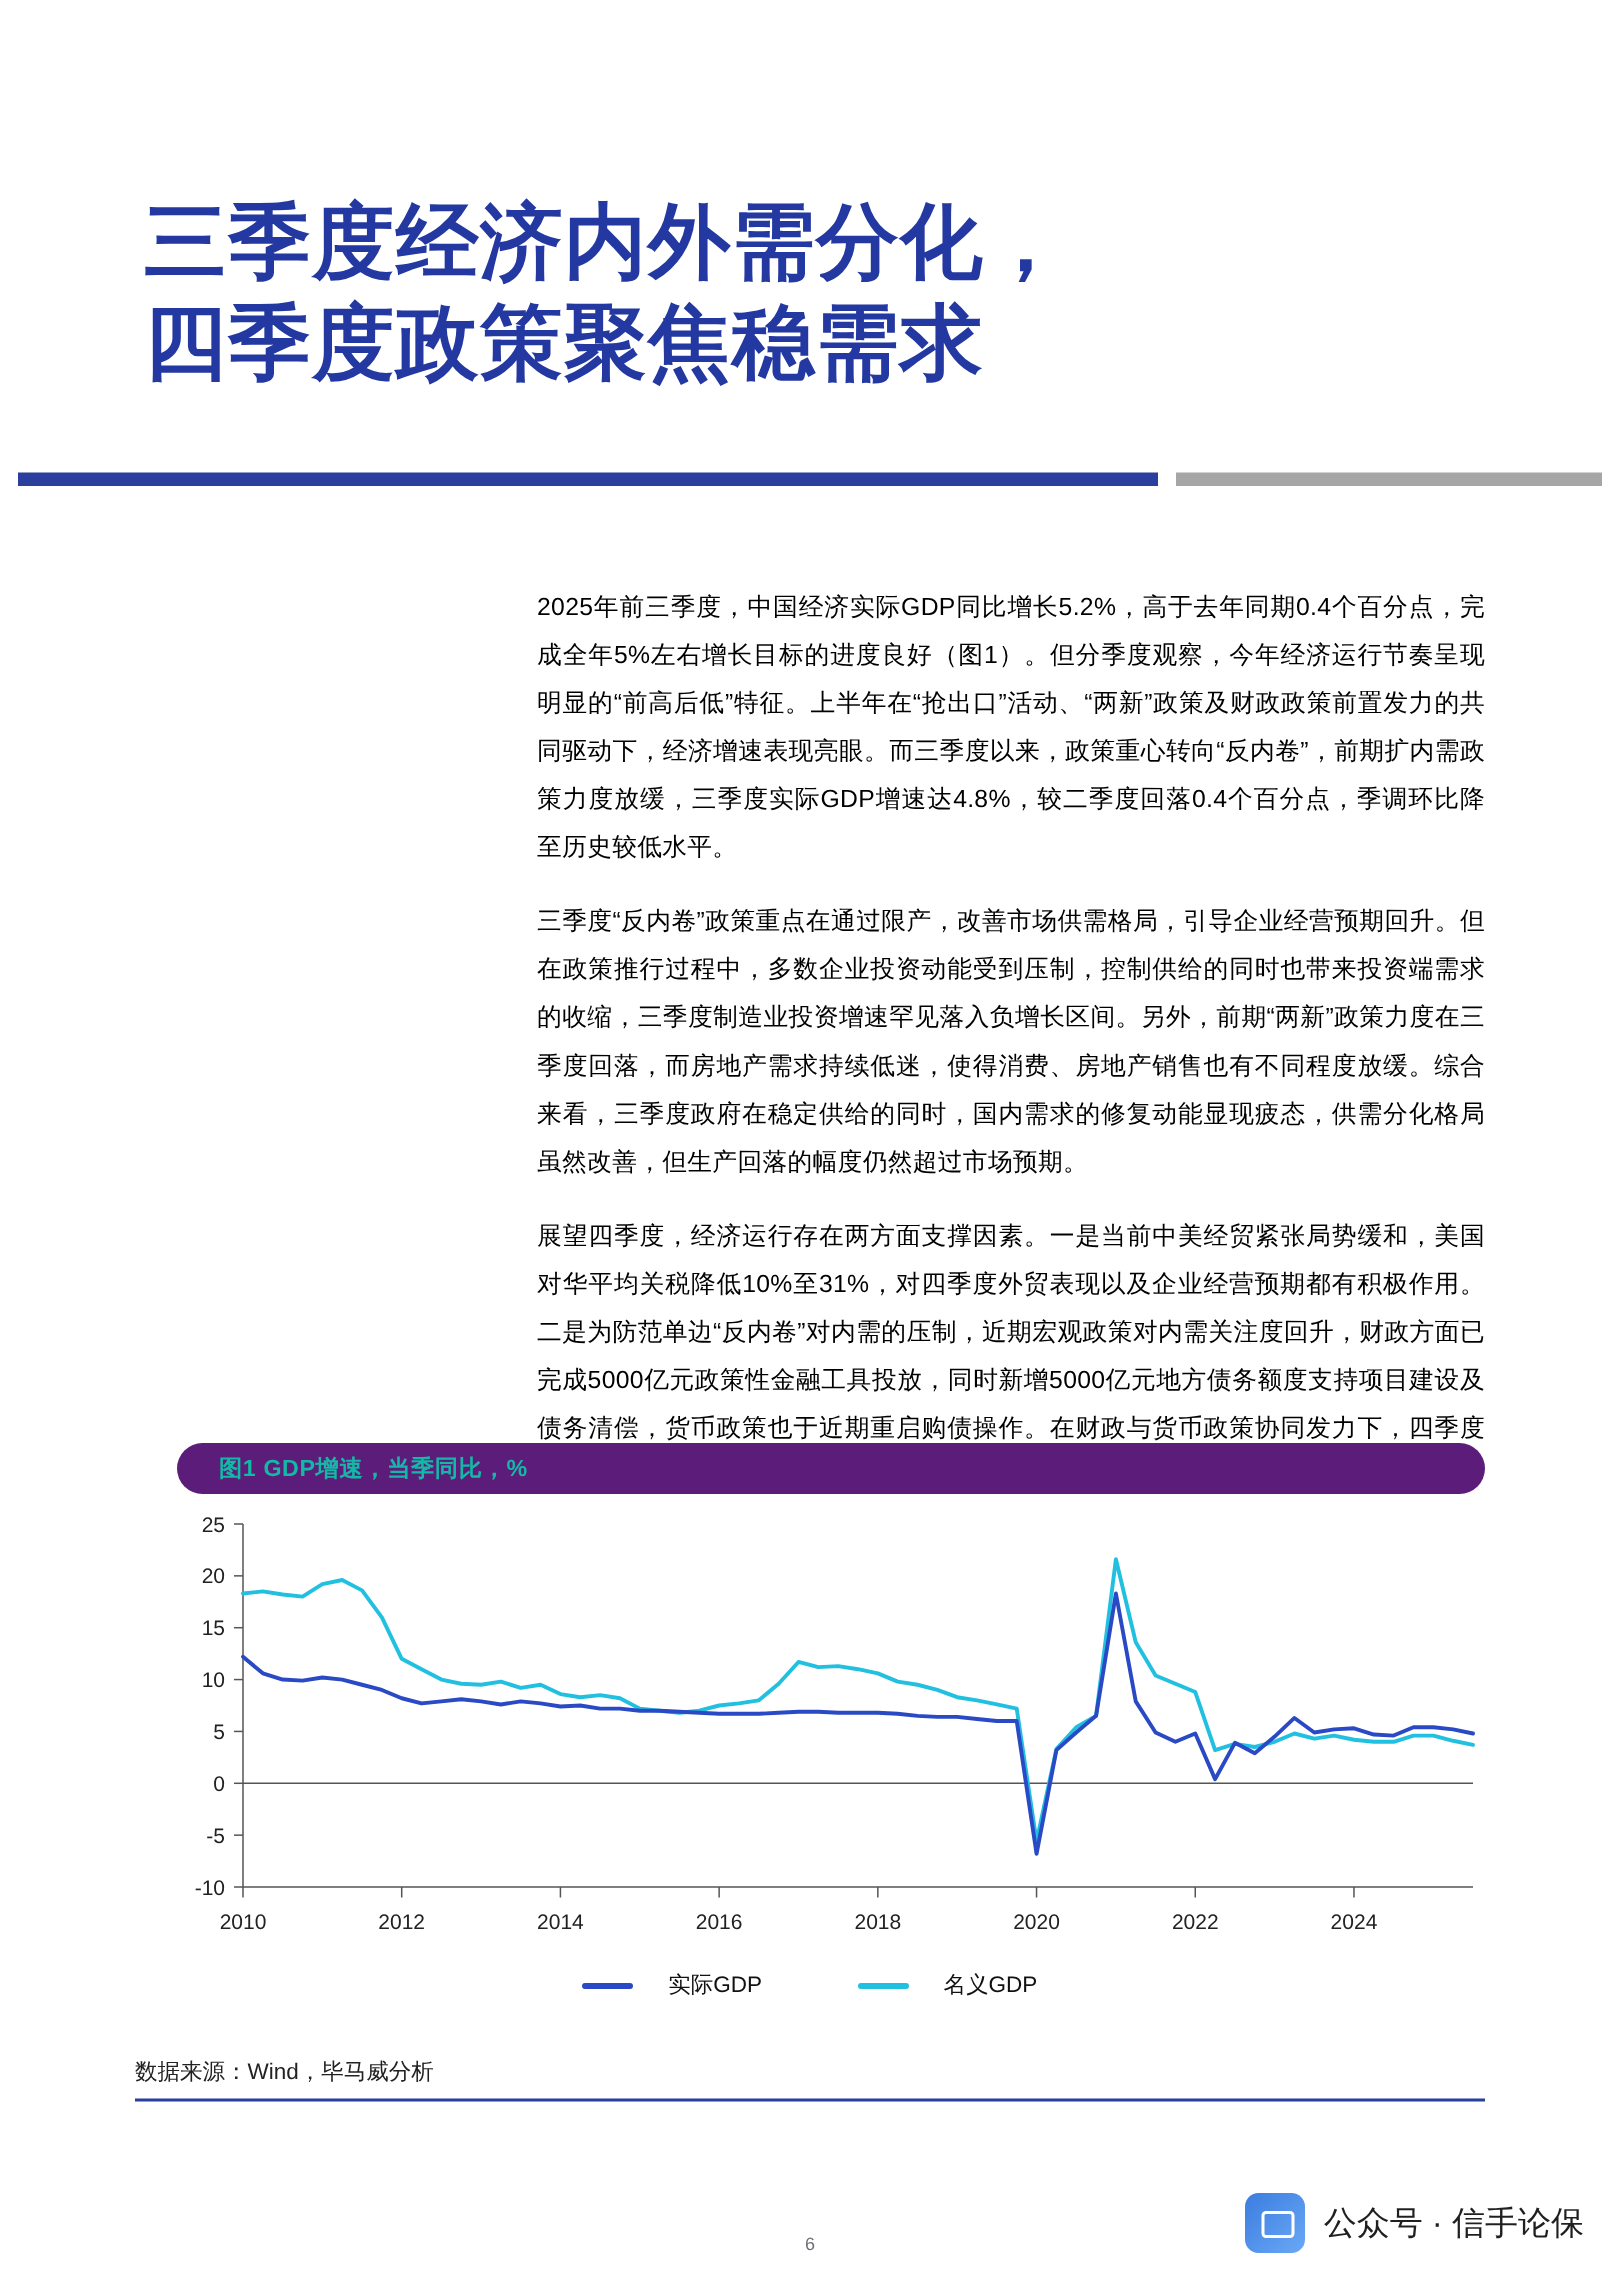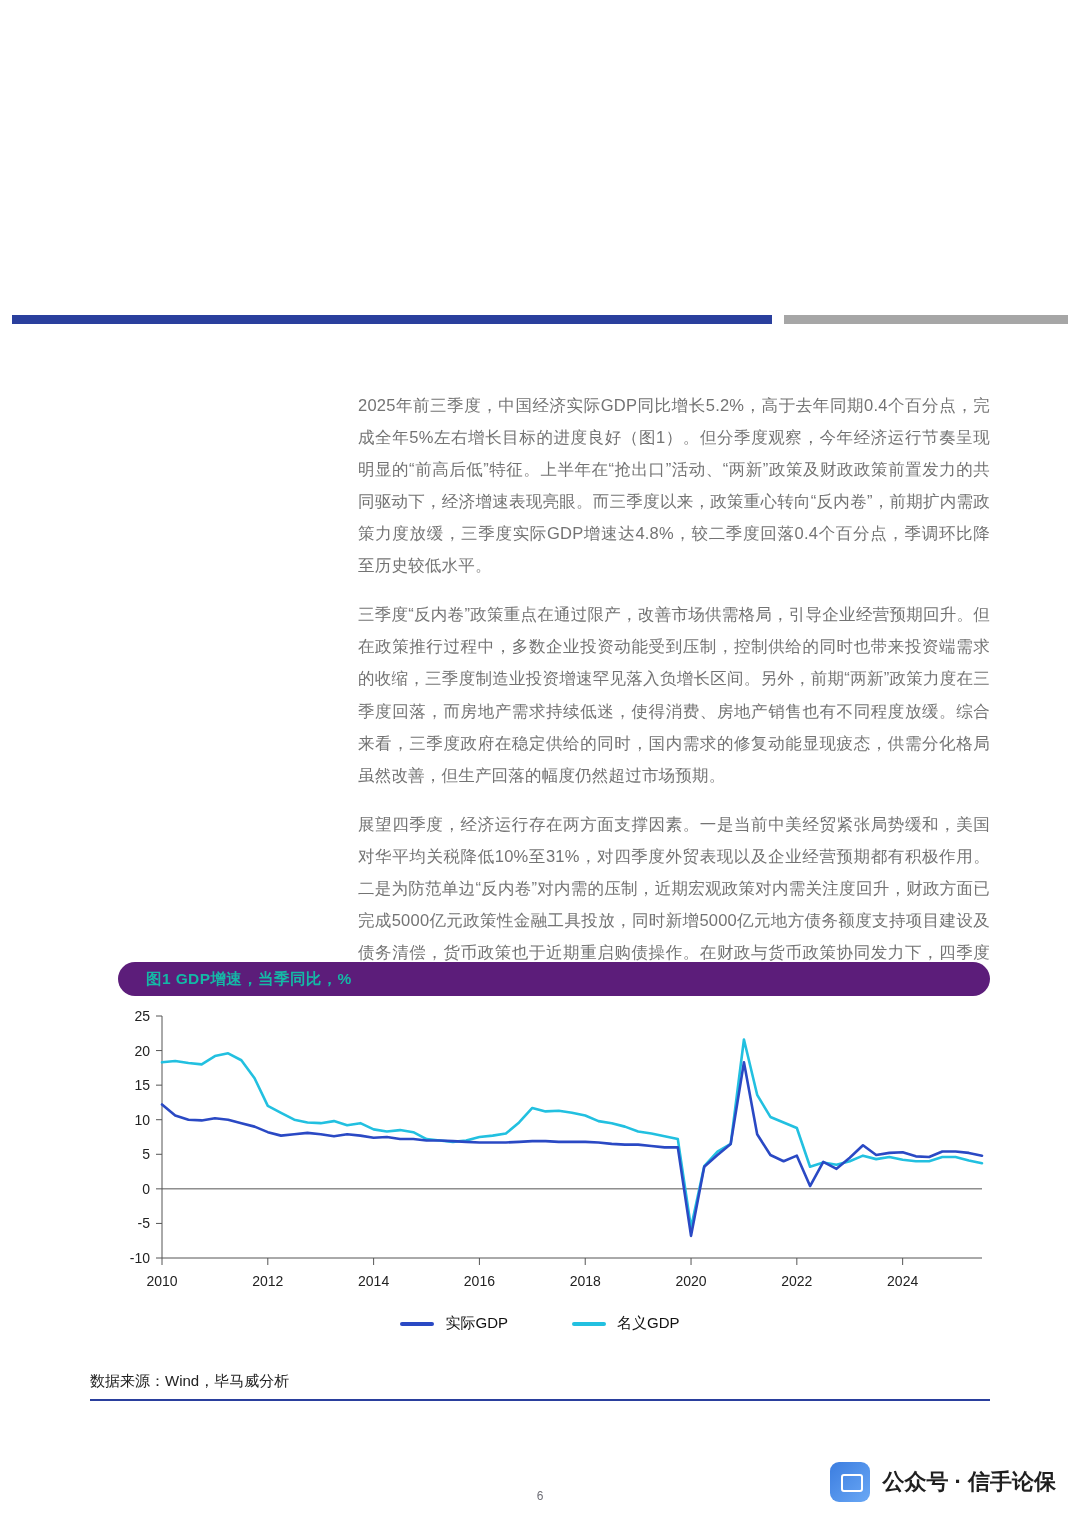--- a/index.html
+++ b/index.html
@@ -61,21 +61,21 @@
   .body-col {
     position: absolute;
     left: 358px;
     top: 372px;
     width: 632px;
   }
   .para {
     font-size: 16.5px;
     line-height: 1.95;
     text-align: justify;
-    color: #737373;
+    color: #000000;
     margin-bottom: 14px;
     letter-spacing: 0.2px;
   }
   
   .chart-area {
     position: absolute;
     left: 90px;
     top: 962px;
     width: 900px;
     height: 430px;
@@ -111,21 +111,21 @@
     top: 352px;
     width: 900px;
     display: flex;
     justify-content: center;
     gap: 64px;
     align-items: center;
   }
   .legend-item {
     display: flex;
     align-items: center;
-    gap: 11px;
+    gap: 23px;
     font-size: 15px;
     color: #111;
   }
   .legend-swatch {
     width: 34px;
     height: 4px;
     border-radius: 2px;
     display: inline-block;
   }
   .source {
@@ -182,36 +182,40 @@
   .wm-logo::before {
     content: "";
     position: absolute;
     left: 11px; top: 12px;
     width: 18px; height: 14px;
     border: 2.5px solid #fff;
     border-radius: 3px;
   }
   .wm-text {
     font-size: 22px;
-    font-weight: bold;
+    font-weight: normal;
     color: #1f1f1f;
     white-space: nowrap;
   }
   
   .axis-label {
     font-size: 14px;
     fill: #222;
     font-family: "Liberation Sans", sans-serif;
   }
 </style>
 </head>
 <body>
 
 <div class="page">
 
+  <div class="title-block">
+    <div class="title-line">三季度经济内外需分化，</div>
+    <div class="title-line">四季度政策聚焦稳需求</div>
+  </div>
 
   <div class="rule-wrap">
     <div class="rule-blue"></div>
     <div class="rule-grey"></div>
   </div>
 
   <div class="body-col">
     <p class="para">2025年前三季度，中国经济实际GDP同比增长5.2%，高于去年同期0.4个百分点，完成全年5%左右增长目标的进度良好（图1）。但分季度观察，今年经济运行节奏呈现明显的“前高后低”特征。上半年在“抢出口”活动、“两新”政策及财政政策前置发力的共同驱动下，经济增速表现亮眼。而三季度以来，政策重心转向“反内卷”，前期扩内需政策力度放缓，三季度实际GDP增速达4.8%，较二季度回落0.4个百分点，季调环比降至历史较低水平。</p>
     <p class="para">三季度“反内卷”政策重点在通过限产，改善市场供需格局，引导企业经营预期回升。但在政策推行过程中，多数企业投资动能受到压制，控制供给的同时也带来投资端需求的收缩，三季度制造业投资增速罕见落入负增长区间。另外，前期“两新”政策力度在三季度回落，而房地产需求持续低迷，使得消费、房地产销售也有不同程度放缓。综合来看，三季度政府在稳定供给的同时，国内需求的修复动能显现疲态，供需分化格局虽然改善，但生产回落的幅度仍然超过市场预期。</p>
     <p class="para">展望四季度，经济运行存在两方面支撑因素。一是当前中美经贸紧张局势缓和，美国对华平均关税降低10%至31%，对四季度外贸表现以及企业经营预期都有积极作用。二是为防范单边“反内卷”对内需的压制，近期宏观政策对内需关注度回升，财政方面已完成5000亿元政策性金融工具投放，同时新增5000亿元地方债务额度支持项目建设及债务清偿，货币政策也于近期重启购债操作。在财政与货币政策协同发力下，四季度以投资为代表的内需表现有望迎来修复，全年5%左右的经济增速目标有望顺利实现。</p>

